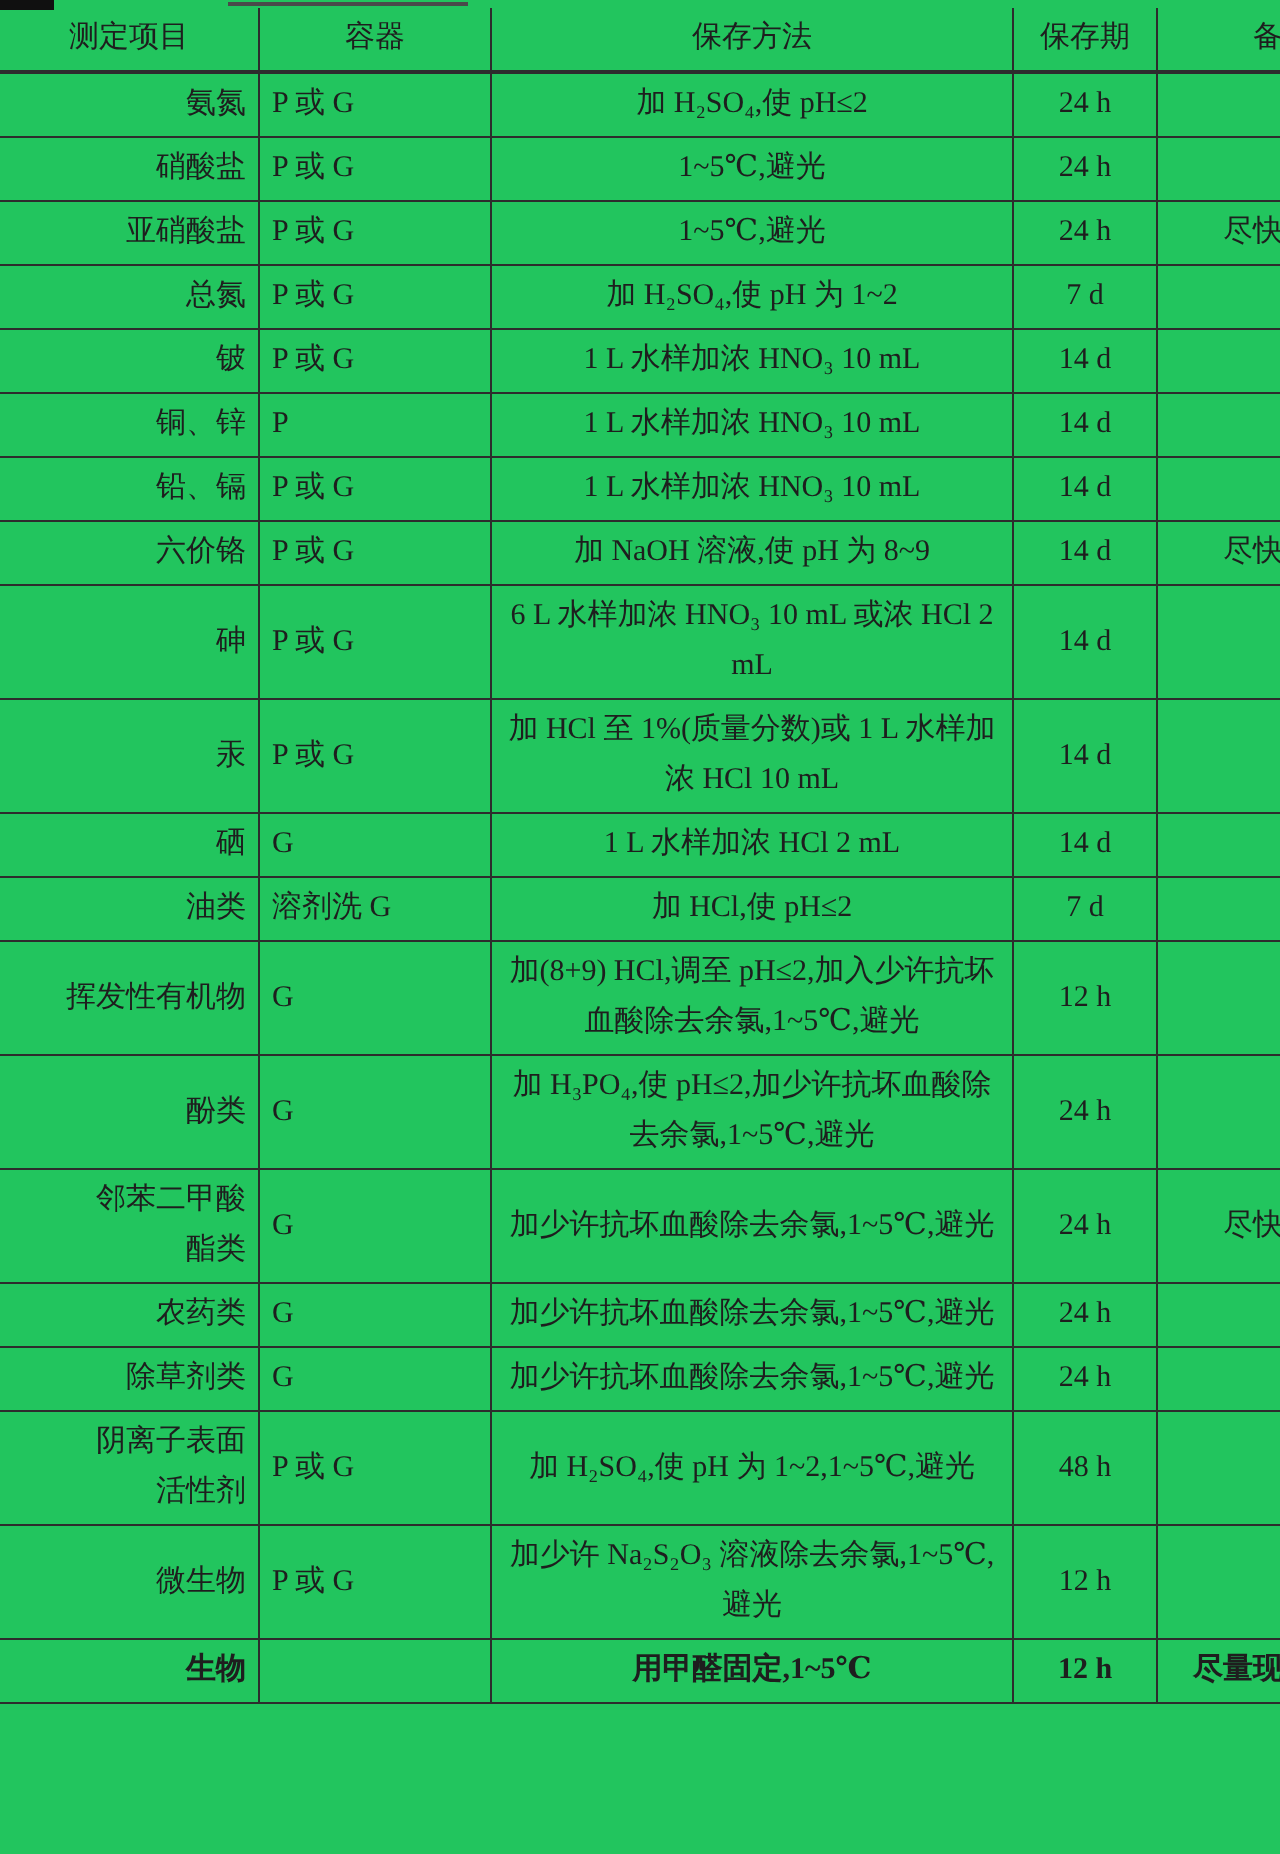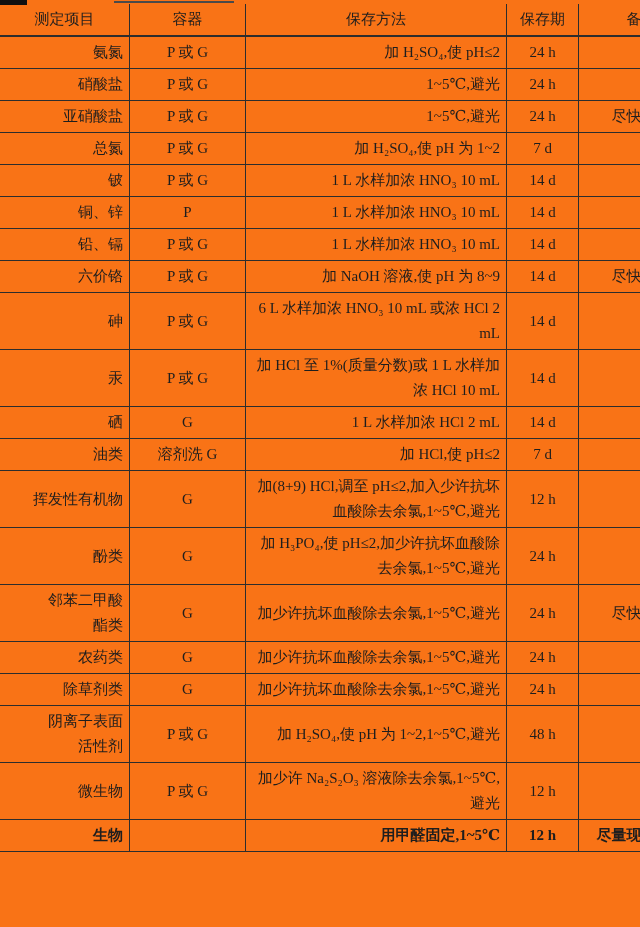--- a/index.html
+++ b/index.html
@@ -4,21 +4,21 @@
 <style>
   html, body {
     margin: 0;
     padding: 0;
     background: #fbfbf8;
   }
   .page {
     position: relative;
     width: 640px;
     height: 927px;
-    background: #f97316;
+    background: #22c55e;
     overflow: hidden;
     font-family: "Liberation Serif", "DejaVu Serif", serif;
     color: #1e1e1e;
   }
   
   .artifact-corner {
     position: absolute;
     left: 0; top: 0;
     width: 27px; height: 5px;
     background: #101010;
@@ -53,22 +53,22 @@
   }
   .grid tbody tr:last-child td {
     border-bottom: 1.5px solid #2d2d2d;
     font-weight: bold;
   }
   
   .grid th + th, .grid td + td {
     border-left: 1.5px solid #2d2d2d;
   }
   .col-item    { width: 117px; text-align: right; white-space: pre-line; }
-  .col-container { width: 103px; text-align: center; }
-  .col-method  { width: 248px; text-align: right; padding-left: 11px; padding-right: 36px; }
+  .col-container { width: 103px; }
+  .col-method  { width: 248px; text-align: center; padding-left: 11px; padding-right: 36px; }
   .col-period  { width: 59px;  text-align: center; white-space: nowrap; padding-left: 2px; padding-right: 2px; margin-left: 37px; }
   .col-note    { width: 113px; text-align: center; }
 </style>
 </head>
 <body>
 
 <div class="page">
   <div class="artifact-corner"></div>
   <div class="artifact-topline"></div>
   <table class="grid">

